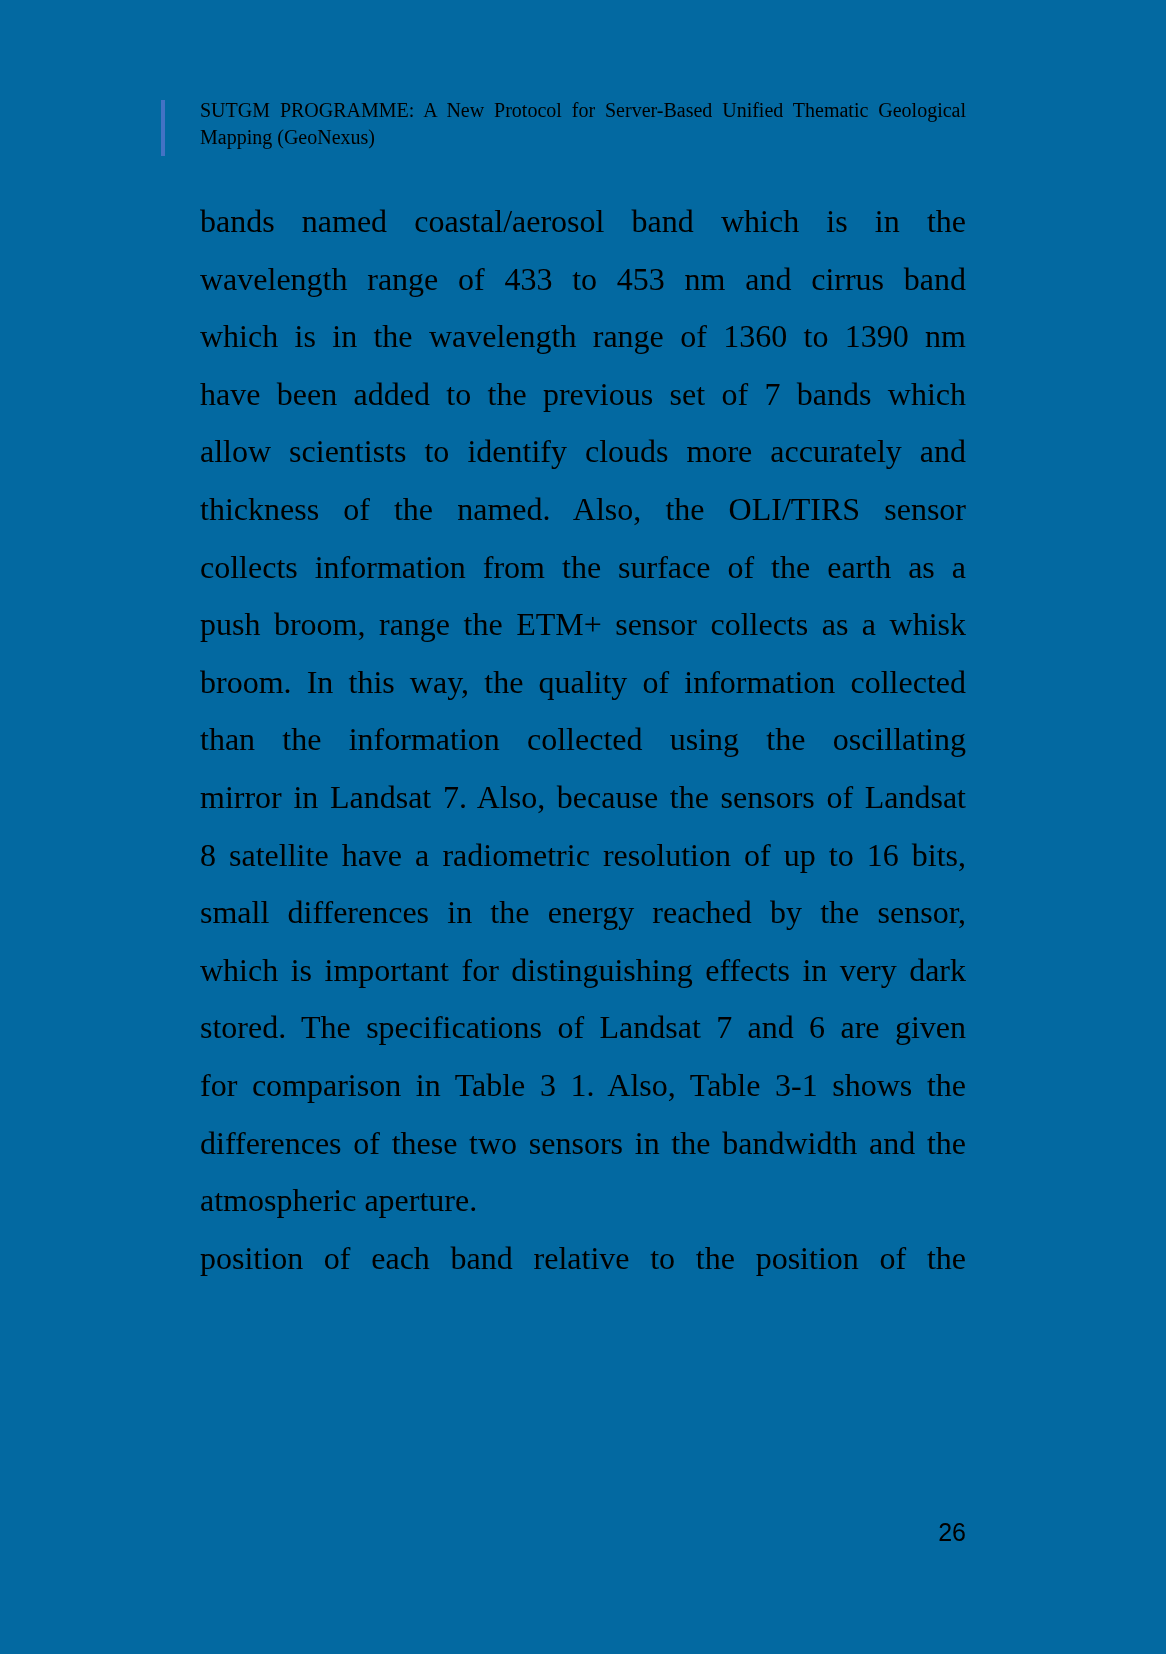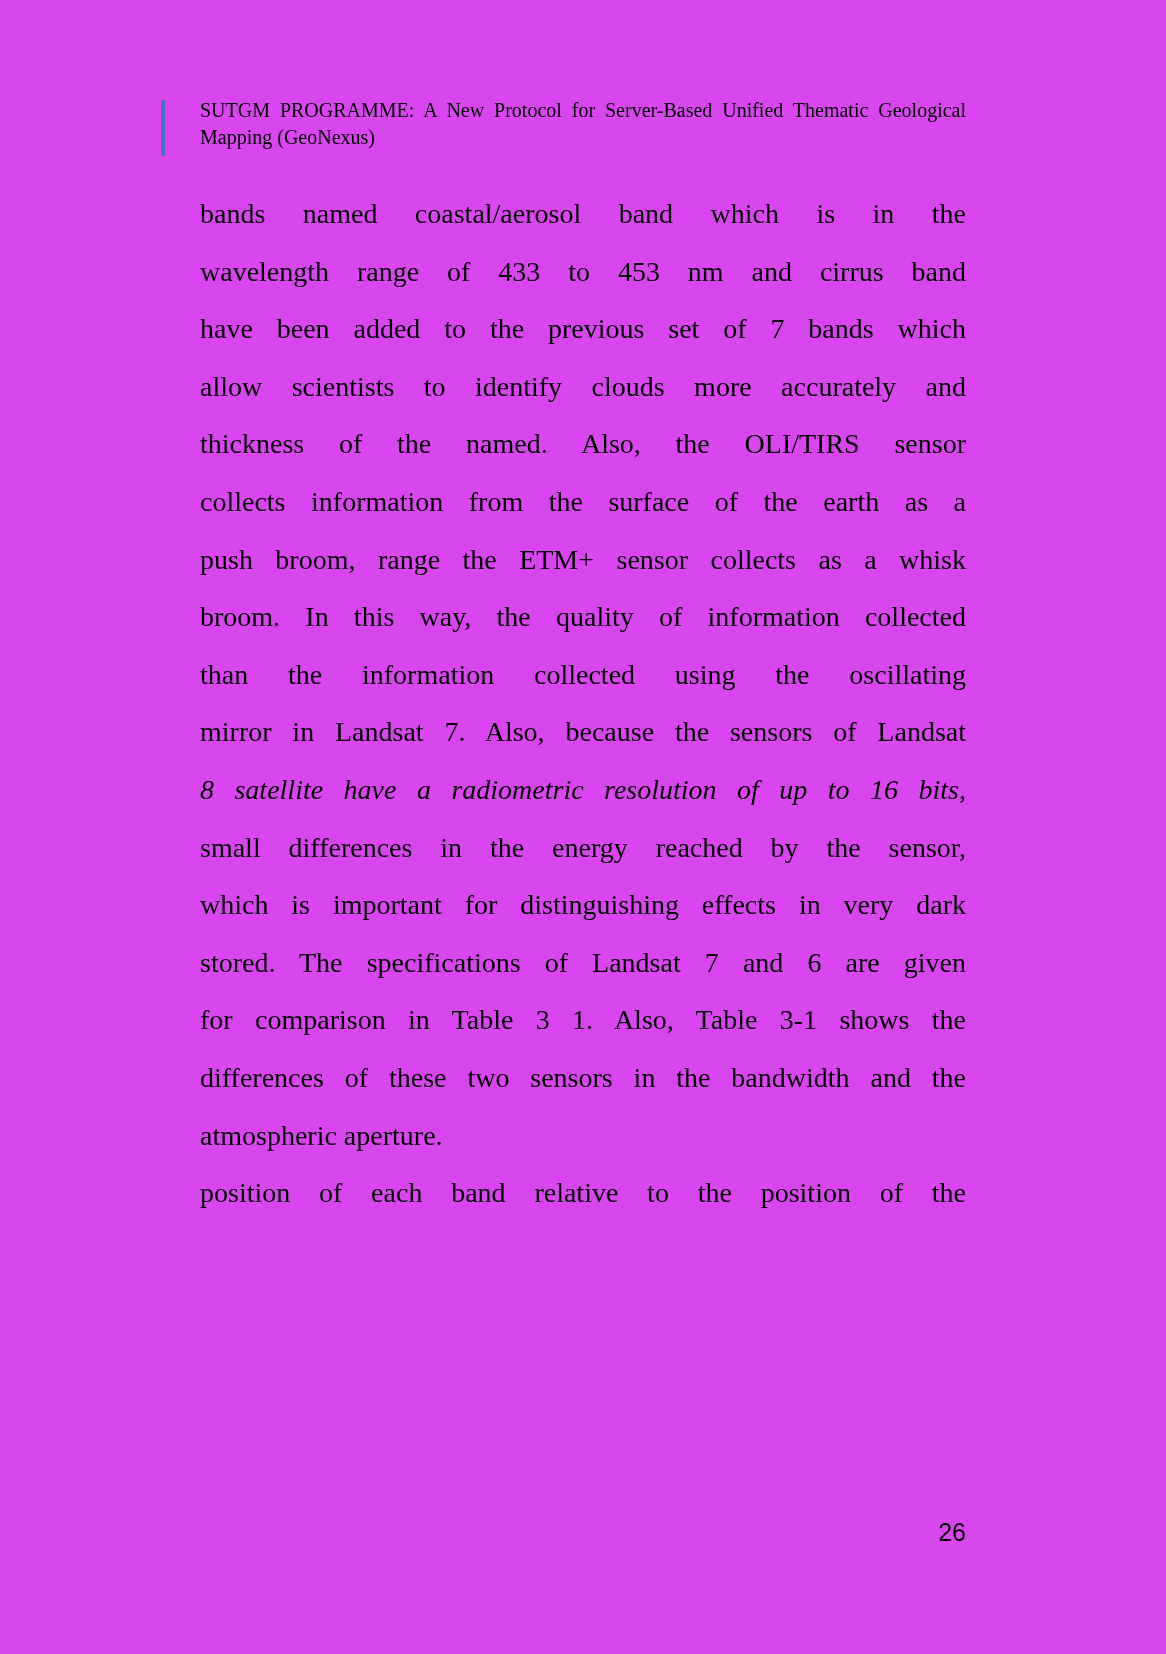--- a/index.html
+++ b/index.html
@@ -1,31 +1,31 @@
 <!DOCTYPE html>
 <html><head>
   <meta charset="utf-8">
   <style>
     html, body { margin: 0; padding: 0; background: #ffffff; }
     body { width: 1166px; height: 1654px; position: relative; overflow: hidden; }
-    .page { position: absolute; left: 0; top: 0; width: 1166px; height: 1654px; background: #d946ef; }
+    .page { position: absolute; left: 0; top: 0; width: 1166px; height: 1654px; background: #0369a1; }
     .header-bar {
       position: absolute; left: 161px; top: 100px; width: 4px; height: 56px;
       background: #4472C4;
     }
     .running-header {
       position: absolute; left: 200px; top: 97px; width: 766px;
       font-family: "Liberation Serif", "DejaVu Serif", serif;
       font-size: 20px; line-height: 27px; color: #000;
       text-align: justify; text-align-last: left;
     }
     .body-text {
-      position: absolute; left: 200px; top: 185px; width: 766px;
+      position: absolute; left: 200px; top: 193px; width: 766px;
       font-family: "Liberation Serif", "DejaVu Serif", serif;
-      font-size: 28px; line-height: 57.6px; color: #000;
+      font-size: 32px; line-height: 57.6px; color: #000;
     }
     .line {
       display: block; white-space: nowrap;
       text-align: justify; text-align-last: justify;
       height: 57.6px;
     }
     .line.last { text-align-last: left; }
     .page-number {
       position: absolute; left: 900px; top: 1516px; width: 66px;
       text-align: right;
@@ -36,29 +36,30 @@
 </head>
 <body>
 
 <div class="page">
   <div class="header-bar" style="background: rgb(68, 114, 196);"></div>
   <div class="running-header">SUTGM PROGRAMME: A New Protocol for Server-Based Unified Thematic Geological Mapping (GeoNexus)</div>
 
   <div class="body-text">
     <span class="line" style="white-space: normal;">bands named coastal/aerosol band which is in the</span>
     <span class="line" style="white-space: normal;">wavelength range of 433 to 453 nm and cirrus band</span>
+    <span class="line" style="white-space: normal;">which is in the wavelength range of 1360 to 1390 nm</span>
     <span class="line" style="white-space: normal;">have been added to the previous set of 7 bands which</span>
     <span class="line" style="white-space: normal;">allow scientists to identify clouds more accurately and</span>
     <span class="line" style="white-space: normal;">thickness of the named. Also, the OLI/TIRS sensor</span>
     <span class="line" style="white-space: normal;">collects information from the surface of the earth as a</span>
     <span class="line" style="white-space: normal;">push broom, range the ETM+ sensor collects as a whisk</span>
     <span class="line" style="white-space: normal;">broom. In this way, the quality of information collected</span>
     <span class="line" style="white-space: normal;">than the information collected using the oscillating</span>
     <span class="line" style="white-space: normal;">mirror in Landsat 7. Also, because the sensors of Landsat</span>
-    <span class="line" style="white-space: normal; font-style: italic;">8 satellite have a radiometric resolution of up to 16 bits,</span>
+    <span class="line" style="white-space: normal;">8 satellite have a radiometric resolution of up to 16 bits,</span>
     <span class="line" style="white-space: normal;">small differences in the energy reached by the sensor,</span>
     <span class="line" style="white-space: normal;">which is important for distinguishing effects in very dark</span>
     <span class="line" style="white-space: normal;">stored. The specifications of Landsat 7 and 6 are given</span>
     <span class="line" style="white-space: normal;">for comparison in Table 3 1. Also, Table 3-1 shows the</span>
     <span class="line" style="white-space: normal;">differences of these two sensors in the bandwidth and the</span>
     <span class="line last" style="white-space: normal;">atmospheric aperture.</span>
     <span class="line" style="white-space: normal;">position of each band relative to the position of the</span>
   </div>
 
   <div class="page-number">26</div>

